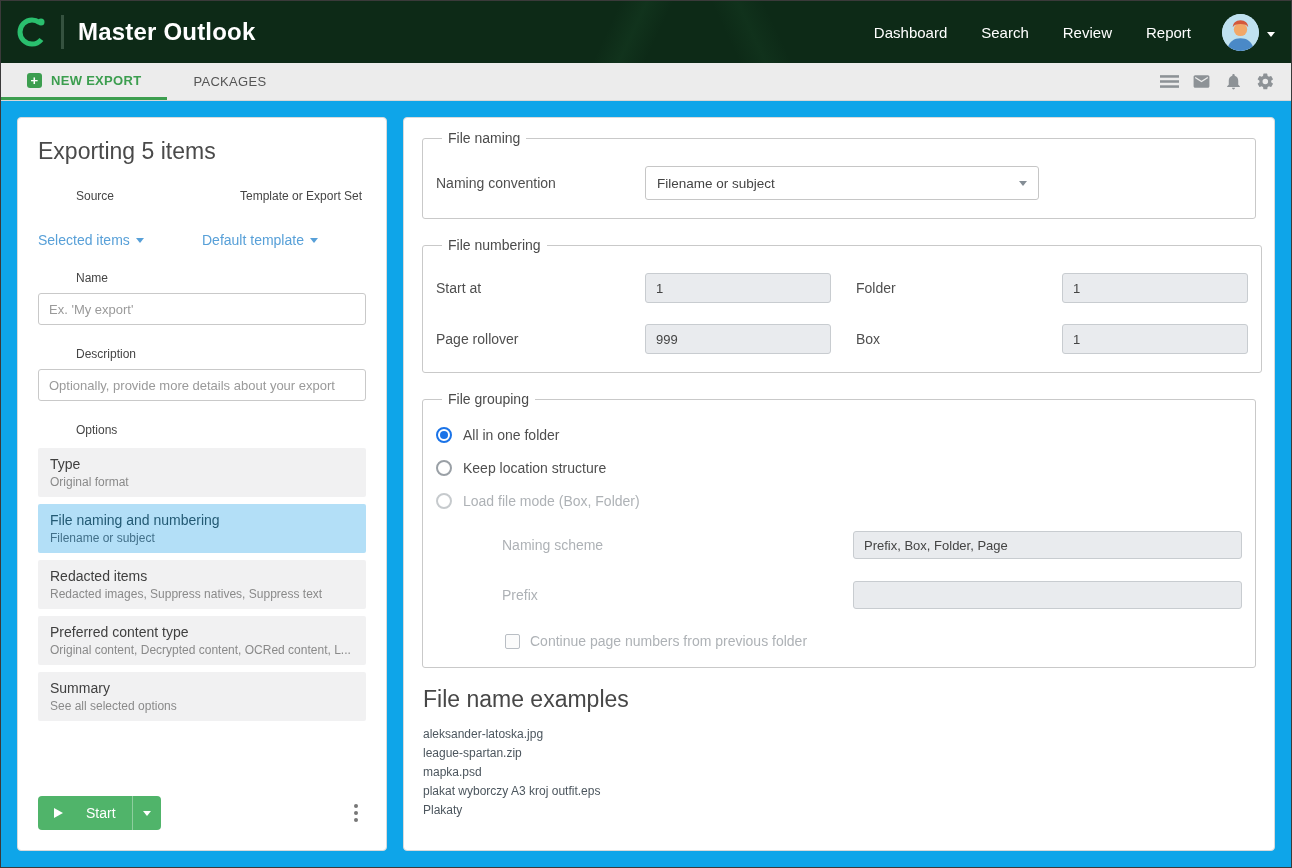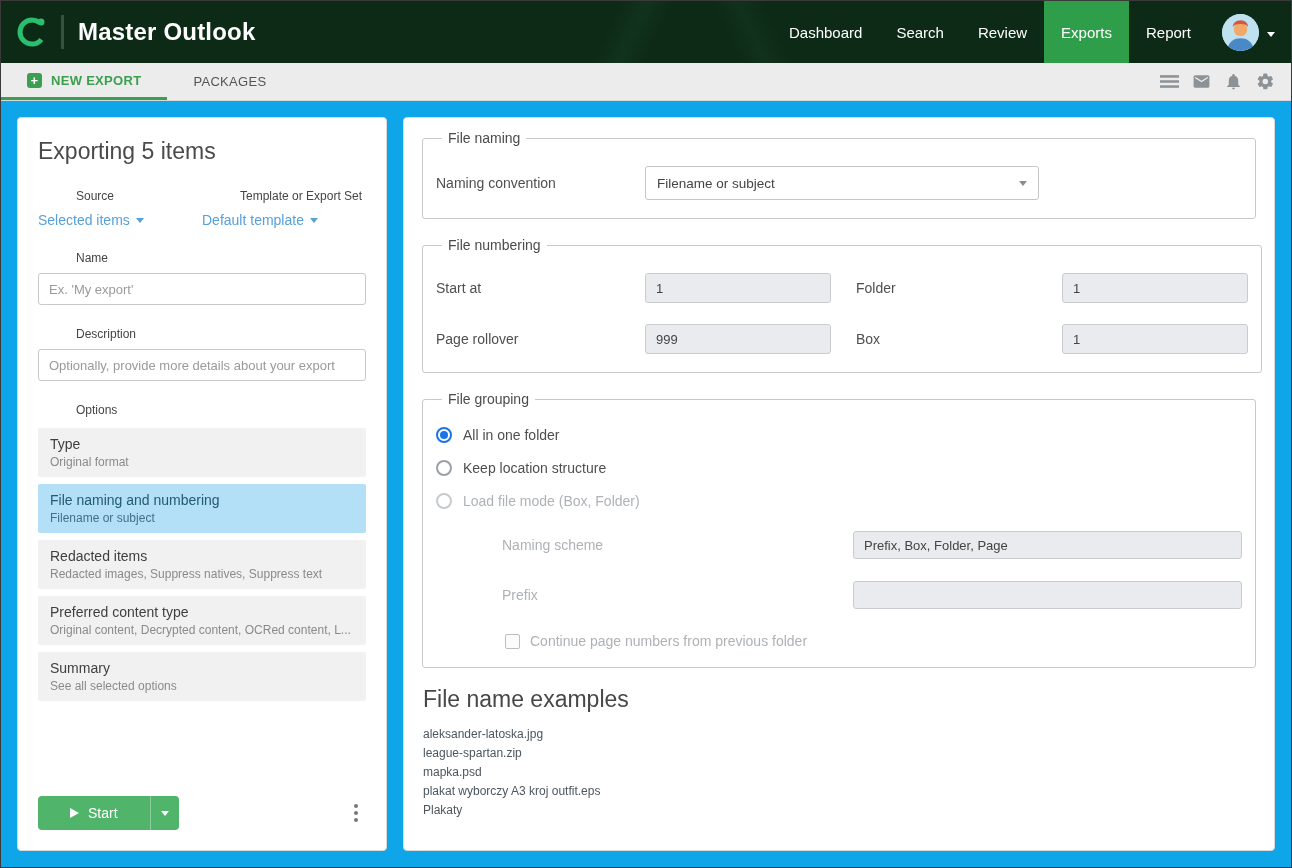--- a/index.html
+++ b/index.html
@@ -40,37 +40,37 @@
   .main { flex:1; display:flex; gap:16px; padding:16px; overflow:hidden; }
   .card { background:#fff; border:1px solid #d8dadb; border-radius:4px; }
 
   
   .left-card { width:370px; flex-shrink:0; padding:20px; display:flex; flex-direction:column; }
   .page-title { font-size:23px; color:#4a4a4a; }
   .two-col { display:flex; }
   .two-col > div { width:50%; }
   .field-label { font-size:12px; color:#454545;margin-left:38px; }
   .labels-row { margin-top:24px; }
-  .links-row { margin-top:8px;align-items:center; }
+  .links-row { margin-top:28px;align-items:center; }
   .blue-link { font-size:14px; color:#58a0d8; cursor:pointer; display:inline-flex; align-items:center; gap:6px; }
   .text-input { width:100%; height:32px; border:1px solid #c9c9c9; border-radius:3px; padding:0 10px;
                 font-size:13px; color:#444; font-family:"Liberation Sans", sans-serif; margin-top:8px; }
   .text-input::placeholder { color:#9a9a9a; }
   .lbl-gap { margin-top:22px; }
   .options-list { margin-top:11px; }
   .option-item { background:#f1f1f2; border-radius:2px; padding:8px 12px; margin-bottom:7px; cursor:pointer; }
   .option-item .opt-title { font-size:14px; color:#3f3f3f; }
   .option-item .opt-sub { font-size:12px; color:#8a8a8a; margin-top:3px; white-space:nowrap;
                           overflow:hidden; text-overflow:ellipsis; }
   .option-item.selected { background:#b3dff7; }
   .option-item.selected .opt-title { color:#235a74; }
   .option-item.selected .opt-sub { color:#42708a; }
   .left-bottom { margin-top:auto; display:flex; align-items:center; justify-content:space-between; padding-top:12px; }
   .start-btn { display:flex; align-items:stretch; background:#50b46a; border-radius:4px; color:#fff; overflow:hidden; }
-  .start-main { display:flex; align-items:center; gap:9px; padding:9px 32px; font-size:14px; cursor:pointer; }
+  .start-main { display:flex; align-items:center; gap:23px; padding:9px 16px; font-size:14px; cursor:pointer; }
   .play-icon { width:0; height:0; border-top:5px solid transparent; border-bottom:5px solid transparent;
                border-left:9px solid #ffffff; }
   .start-caret { display:flex; align-items:center; padding:0 10px; border-left:1px solid rgba(255,255,255,.35); cursor:pointer; }
   .kebab { display:flex; flex-direction:column; gap:3px; padding:4px 8px; cursor:pointer; }
   .kebab i { width:4px; height:4px; border-radius:50%; background:#777; }
 
   
   .right-panel { flex:1; padding:12px 18px 16px; overflow:hidden; }
   fieldset { border:1px solid #c9c9c9; border-radius:3px; padding:8px 13px 18px; margin-bottom:18px; }
   legend { font-size:14px; color:#4b4b4b; padding:0 6px; margin-left:6px; }
@@ -115,21 +115,20 @@
         <circle cx="26" cy="7" r="3.5" fill="#2abf6e"></circle>
       </svg>
     </span>
     <span class="logo-sep"></span>
     <span class="app-title">Master Outlook</span>
 
     <div class="header-nav">
       <div class="nav-item">Dashboard</div>
       <div class="nav-item">Search</div>
       <div class="nav-item">Review</div>
-      <div class="nav-item active">Exports</div>
       <div class="nav-item">Report</div>
       <div class="avatar-wrap">
         <span class="avatar">
           <svg viewBox="0 0 36 36" width="37" height="37">
             <circle cx="18" cy="18" r="18" fill="#bfe1f0"></circle>
             <circle cx="18" cy="15" r="6.5" fill="#f2a868"></circle>
             <path d="M18 6c-4.5 0-7.5 3-7.5 7 1.2-2.4 3.5-3.2 7.5-3.2s6.3.8 7.5 3.2c0-4-3-7-7.5-7z" fill="#d4593c"></path>
             <path d="M5.5 33c1.6-6.5 6.4-9.5 12.5-9.5S28.9 26.5 30.5 33a18 18 0 01-25 0z" fill="#4a89c7"></path>
           </svg>
         </span>

